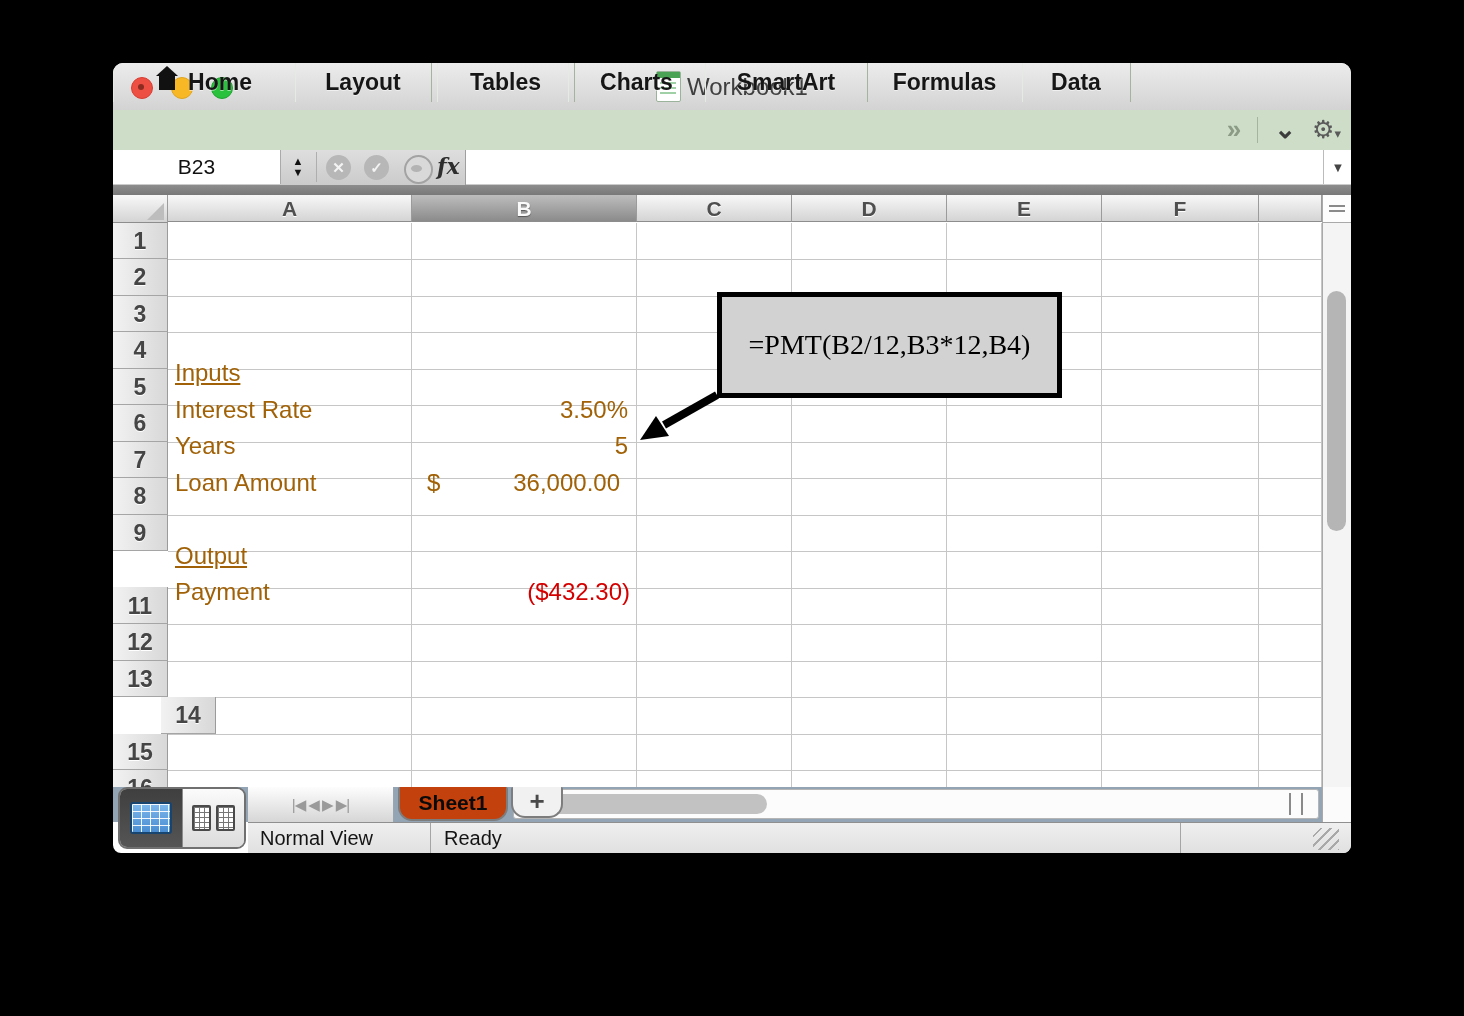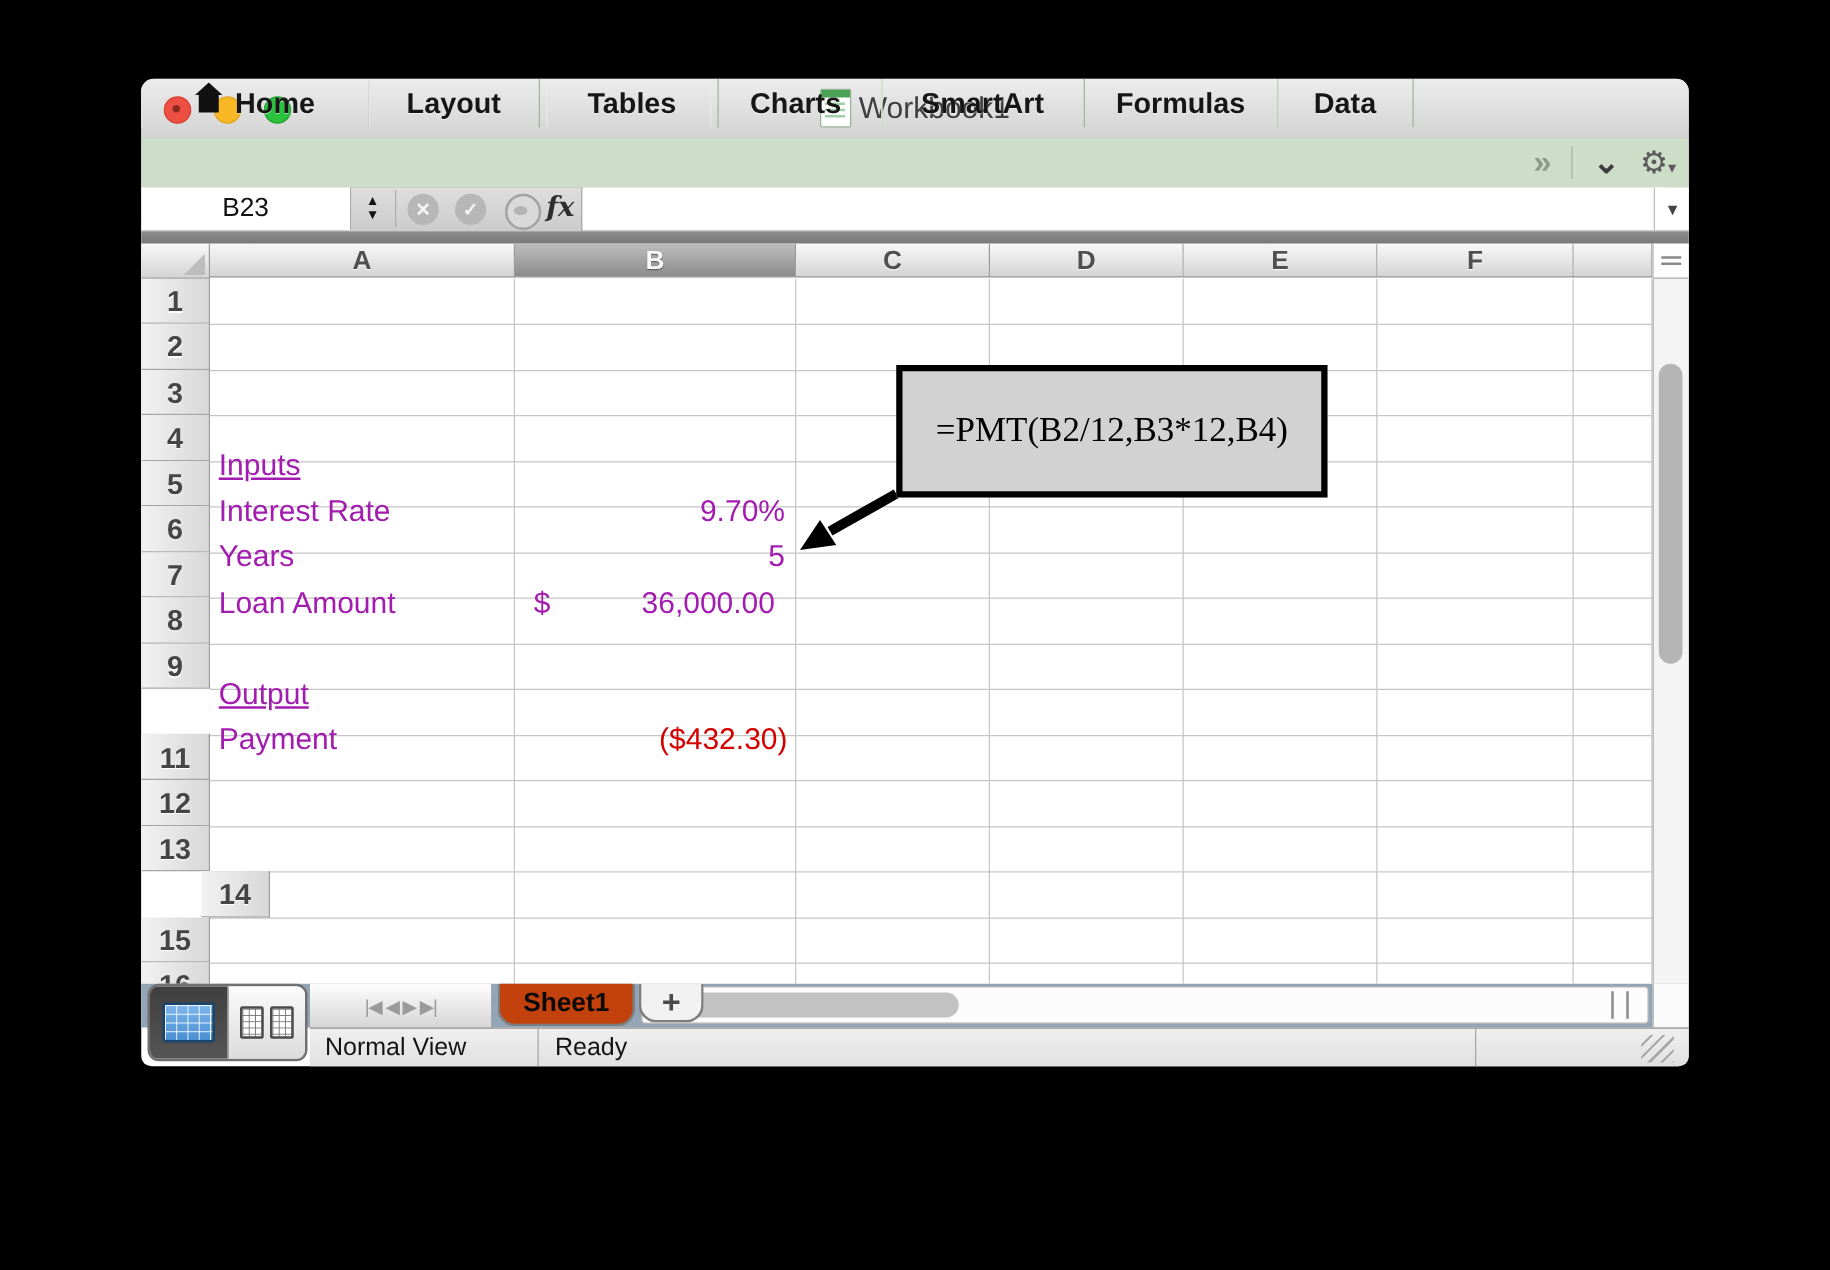--- a/index.html
+++ b/index.html
@@ -61,21 +61,21 @@
   .colhdr{top:0;height:27px;background:linear-gradient(#f8f8f8,#d4d4d4);
     border-right:1px solid #9b9b9b;border-bottom:1px solid #8d8d8d;box-sizing:border-box;
     text-align:center;line-height:27px;font-size:21px;font-weight:bold;color:#4f4f4f;
     text-shadow:0 1px 0 #fff;}
   .colhdr.sel{background:linear-gradient(#bdbdbd,#8b8b8b);color:#fafafa;text-shadow:0 1px 1px #555;}
   .rowhdr{left:0;width:54px;height:35.5px;background:linear-gradient(90deg,#f2f2f2,#d8d8d8);
     border-right:1px solid #9b9b9b;border-bottom:1px solid #a5a5a5;
     text-align:center;line-height:36px;font-size:23px;font-weight:bold;color:#454545;
     text-shadow:0 1px 0 #fff;}
   .gridline{background:#c6c6c6;}
-  .cell-text{height:36.5px;line-height:36.5px;font-size:24px;color:#a21caf;white-space:nowrap;}
+  .cell-text{height:36.5px;line-height:36.5px;font-size:24px;color:#a16207;white-space:nowrap;}
   .underl{text-decoration:underline;}
   .right{text-align:right;}
   .redval{color:#d40000;}
   
   #callout{left:604px;top:229px;width:345px;height:106px;background:#d2d2d2;border:5px solid #000;
     box-sizing:border-box;display:flex;align-items:center;justify-content:center;
     font-size:28px;color:#000;z-index:6;font-family:Liberation Serif, serif;}
   #arrow-svg{left:0;top:0;width:1238px;height:790px;z-index:5;pointer-events:none;}
   
   #vscroll{left:1209px;top:132px;width:29px;height:592px;background:#f4f4f4;border-left:1px solid #a9a9a9;box-sizing:border-box;}
@@ -215,21 +215,21 @@
       <div class="gridline abs" style="left: 55px; top: 319.5px; width: 1154px; height: 1px;"></div>
       <div class="gridline abs" style="left: 55px; top: 283px; width: 1154px; height: 1px;"></div>
       <div class="gridline abs" style="left: 55px; top: 246.5px; width: 1154px; height: 1px;"></div>
       <div class="gridline abs" style="left: 55px; top: 210px; width: 1154px; height: 1px;"></div>
       <div class="gridline abs" style="left: 55px; top: 173.5px; width: 1154px; height: 1px;"></div>
       <div class="gridline abs" style="left: 55px; top: 137px; width: 1154px; height: 1px;"></div>
       <div class="gridline abs" style="left: 55px; top: 100.5px; width: 1154px; height: 1px;"></div>
       <div class="gridline abs" style="left: 55px; top: 64px; width: 1154px; height: 1px;"></div>
       <div class="cell-text abs underl" style="left:62px;top:160px">Inputs</div>
     <div class="cell-text abs" style="left:62px;top:196.5px">Interest Rate</div>
-    <div class="cell-text abs right" style="left:299px;top:196.5px;width:216px">9.70%</div>
+    <div class="cell-text abs right" style="left:299px;top:196.5px;width:216px">3.50%</div>
     <div class="cell-text abs" style="left:62px;top:233px">Years</div>
     <div class="cell-text abs right" style="left:299px;top:233px;width:216px">5</div>
     <div class="cell-text abs" style="left:62px;top:269.5px">Loan Amount</div>
     <div class="cell-text abs" style="left:314px;top:269.5px">$</div>
     <div class="cell-text abs right" style="left:299px;top:269.5px;width:208px">36,000.00</div>
     <div class="cell-text abs underl" style="left:62px;top:342.5px">Output</div>
     <div class="cell-text abs" style="left:62px;top:379px">Payment</div>
     <div class="cell-text abs right redval" style="left:299px;top:379px;width:218px">($432.30)</div>
   <div class="colhdr abs" style="left: 55px; width: 244px;">A</div>
       <div class="colhdr abs sel" style="left: 299px; width: 225px;">B</div>

